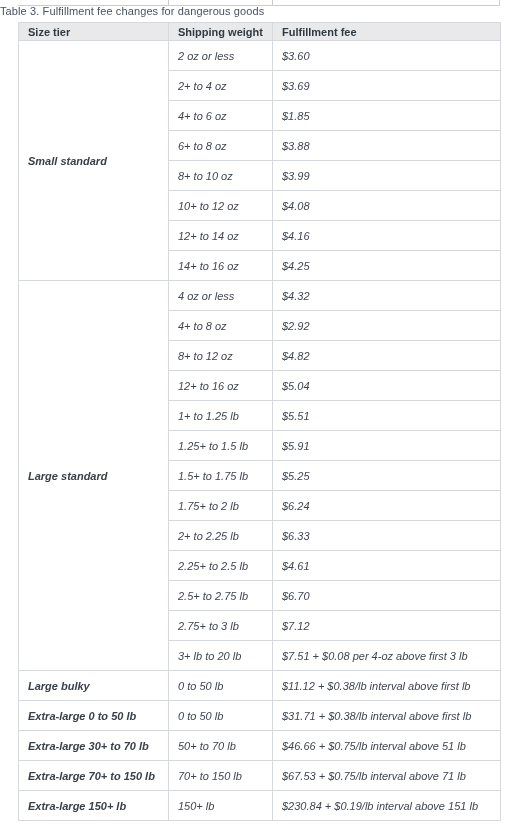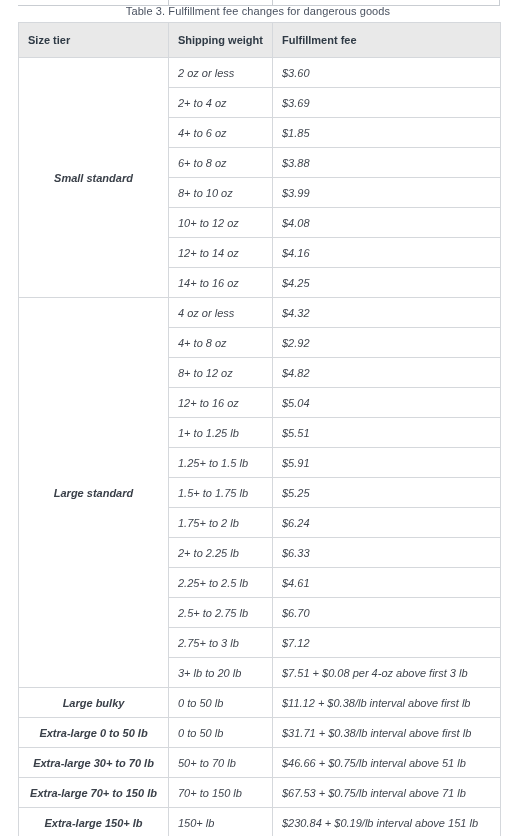--- a/index.html
+++ b/index.html
@@ -36,21 +36,20 @@
   }
   #prev-table-fragment .vline.c1 { left: 150px; }
   #prev-table-fragment .vline.c2 { left: 254px; }
   #prev-table-fragment .vline.cR { right: 0px; }
 
   .table-caption {
     position: absolute;
     left: 0;
     top: 4px;
     width: 516px;
-    text-align: center;
     font-size: 11px;
     line-height: 14px;
     color: #4a5260;
     letter-spacing: 0.01em;
   }
 
   .fee-table {
     position: absolute;
     left: 18px;
     top: 22px;
@@ -72,38 +71,38 @@
     height: 30px;
     box-sizing: border-box;
     white-space: nowrap;
     overflow: hidden;
   }
 
   .fee-table thead th {
     background: #e9e9e9;
     font-weight: bold;
     color: #2f3a45;
-    height: 35px;
+    height: 18px;
     border-color: #d5d8dc;
     font-size: 11px;
   }
 
   .fee-table tbody td {
     background: #ffffff;
     color: #40464f;
     font-style: italic;
   }
 
   .fee-table td.tier-cell {
     font-weight: bold;
     color: #3a4049;
     vertical-align: middle;
   }
   .fee-table td.tier-rowspan {
-    text-align: center;
+    text-align: left;
     margin-top: 8px;
   }
 </style>
 </head>
 <body>
 
 <div id="prev-table-fragment">
   <span class="vline c1"></span>
   <span class="vline c2"></span>
   <span class="vline cR"></span>

